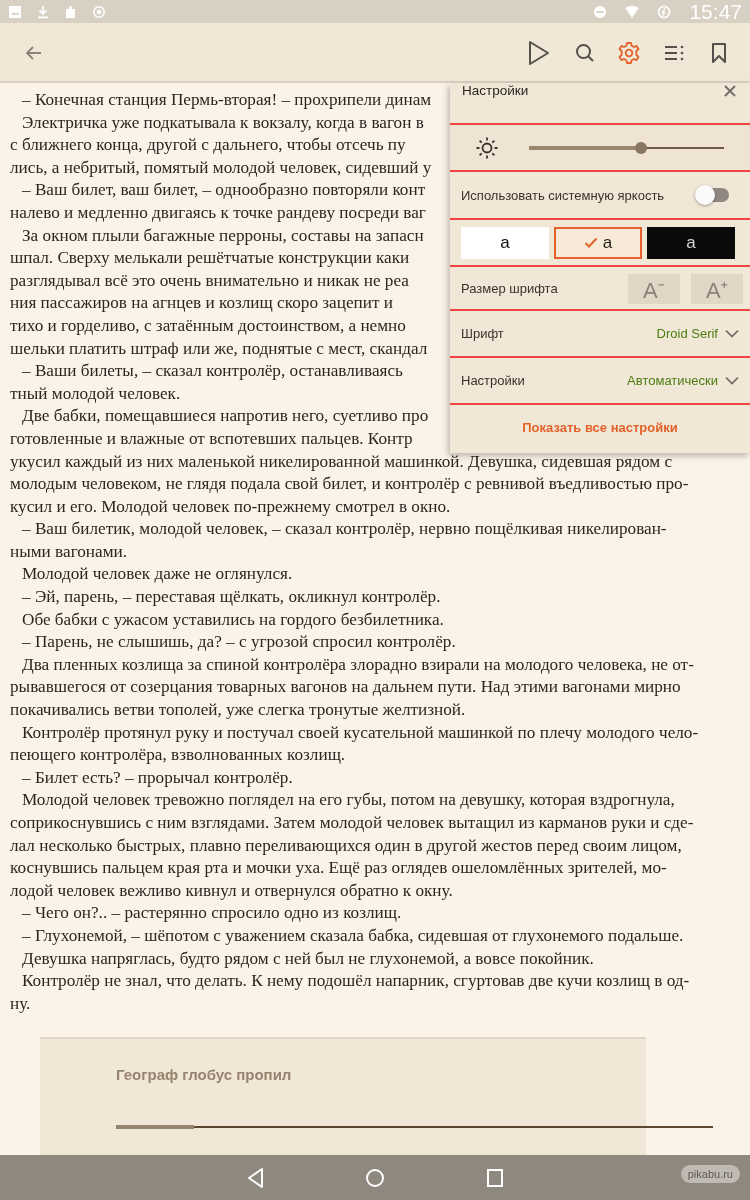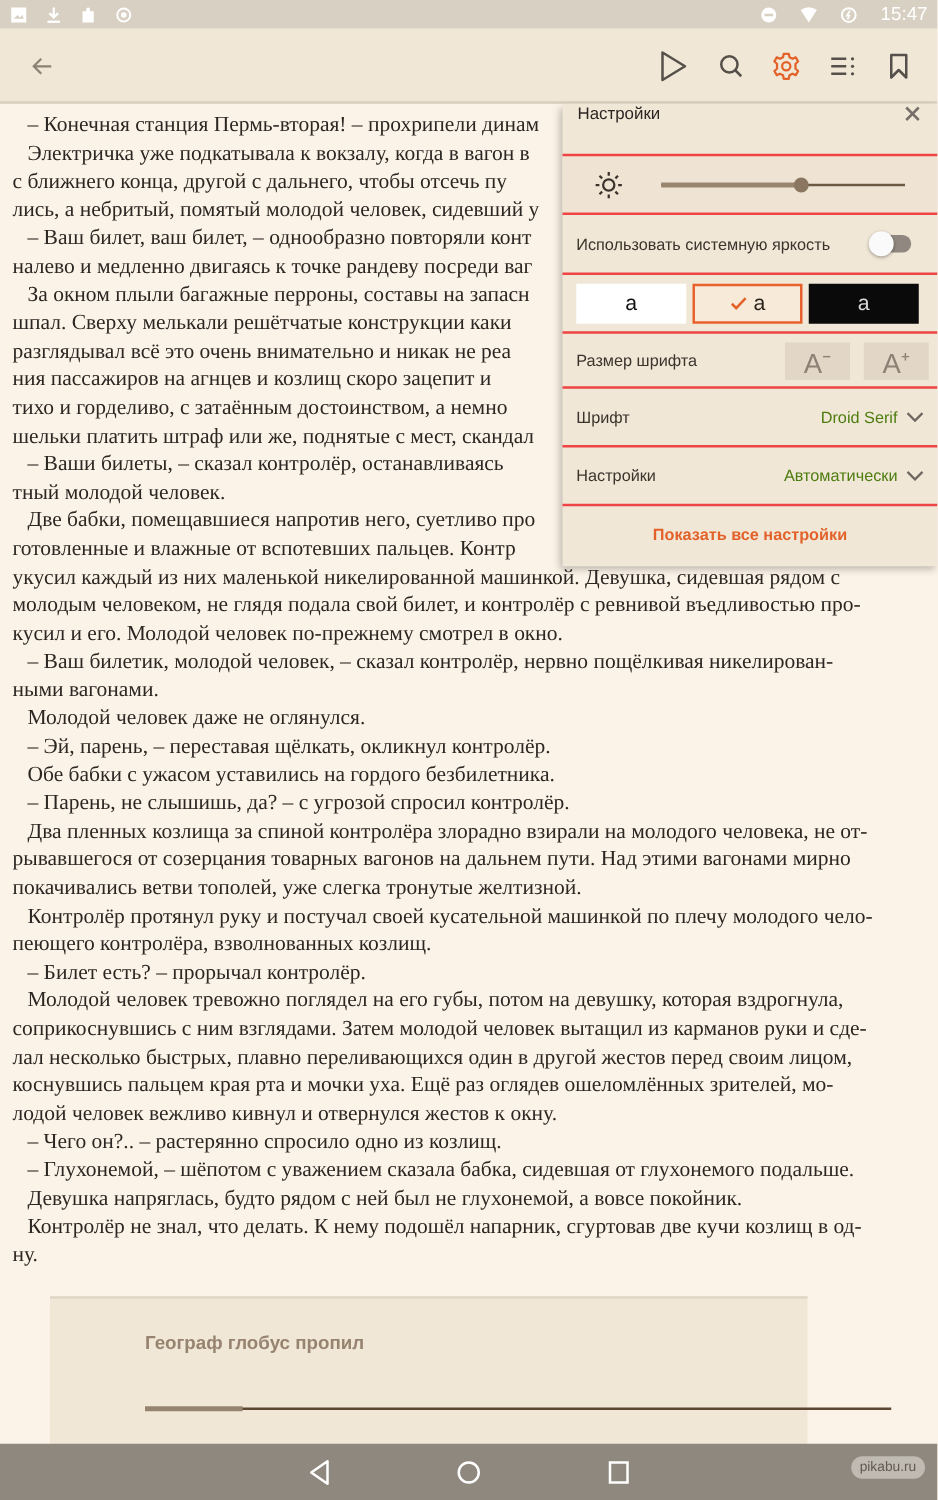--- a/index.html
+++ b/index.html
@@ -2,21 +2,21 @@
 <html><head>
 <meta charset="utf-8">
 <style>
   * { box-sizing: border-box; margin: 0; padding: 0; }
   html, body { width: 750px; height: 1200px; overflow: hidden; background: #fcf3e8; }
   body { position: relative; font-family: "Liberation Sans", sans-serif; }
 
   
   .statusbar { position: absolute; left: 0; top: 0; width: 750px; height: 23px; background: #d8d0c3; color: #fff; display: flex; align-items: center; padding: 0 8px; }
   .sb-left { display: flex; align-items: center; gap: 14px; }
-  .sb-right { margin-left: auto; display: flex; align-items: center; gap: 18px; font-size: 15px; justify-content: flex-end; }
+  .sb-right { margin-left: auto; display: flex; align-items: center; gap: 18px; font-size: 21px; justify-content: flex-end; }
   .sb-icon { display: inline-block; width: 14px; height: 14px; }
 
   
   .toolbar { position: absolute; left: 0; top: 23px; width: 750px; height: 60px; background: #f1e7d7; border-bottom: 2px solid #d9cfc0; }
   .tb-btn { position: absolute; top: 13px; width: 34px; height: 34px; display: flex; align-items: center; justify-content: center; cursor: pointer; }
 
   
   .page { position: absolute; left: 0; top: 85px; width: 750px; height: 952px; background: #fcf3e8; padding: 4px 10px 0 10px; font-family: "Liberation Serif", serif; font-size: 17.2px; line-height: 22.6px; color: #2b2622; text-align: justify; }
   .page p { text-indent: 12px; }
   .page p.noind { text-indent: 0; }
@@ -159,21 +159,21 @@
   <p>Два пленных козлища за спиной контролёра злорадно взирали на молодого человека, не от-</p>
   <p class="noind">рывавшегося от созерцания товарных вагонов на дальнем пути. Над этими вагонами мирно</p>
   <p class="noind">покачивались ветви тополей, уже слегка тронутые желтизной.</p>
   <p>Контролёр протянул руку и постучал своей кусательной машинкой по плечу молодого чело-</p>
   <p class="noind">пеющего контролёра, взволнованных козлищ.</p>
   <p>– Билет есть? – прорычал контролёр.</p>
   <p>Молодой человек тревожно поглядел на его губы, потом на девушку, которая вздрогнула,</p>
   <p class="noind">соприкоснувшись с ним взглядами. Затем молодой человек вытащил из карманов руки и сде-</p>
   <p class="noind">лал несколько быстрых, плавно переливающихся один в другой жестов перед своим лицом,</p>
   <p class="noind">коснувшись пальцем края рта и мочки уха. Ещё раз оглядев ошеломлённых зрителей, мо-</p>
-  <p class="noind">лодой человек вежливо кивнул и отвернулся жестов к окну.</p>
+  <p class="noind">лодой человек вежливо кивнул и отвернулся обратно к окну.</p>
   <p>– Чего он?.. – растерянно спросило одно из козлищ.</p>
   <p>– Глухонемой, – шёпотом с уважением сказала бабка, сидевшая от глухонемого подальше.</p>
   <p>Девушка напряглась, будто рядом с ней был не глухонемой, а вовсе покойник.</p>
   <p>Контролёр не знал, что делать. К нему подошёл напарник, сгуртовав две кучи козлищ в од-</p>
   <p class="noind">ну.</p>
 </div>
 
 <div class="panel">
   <div class="panel-head">
     <span>Настройки</span>

